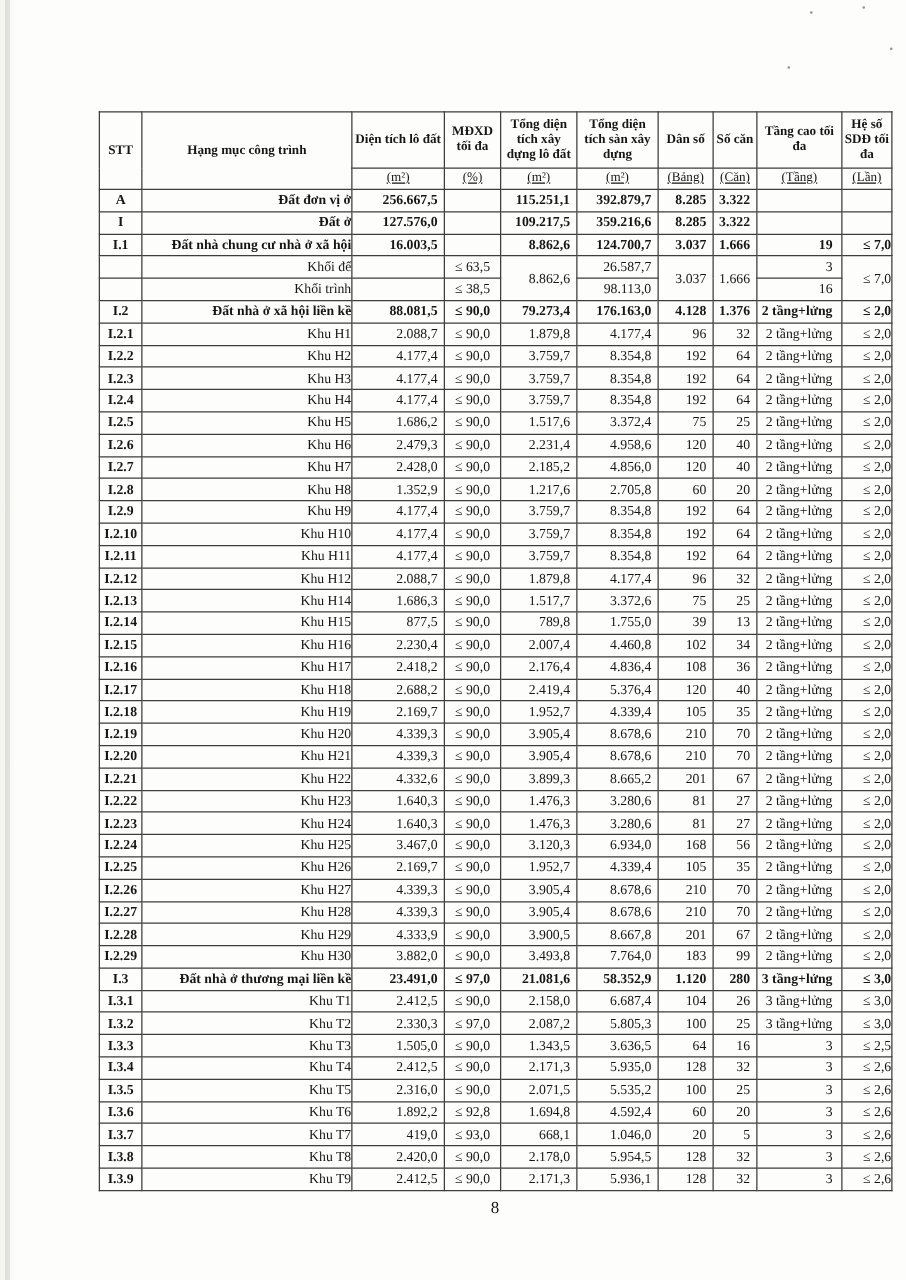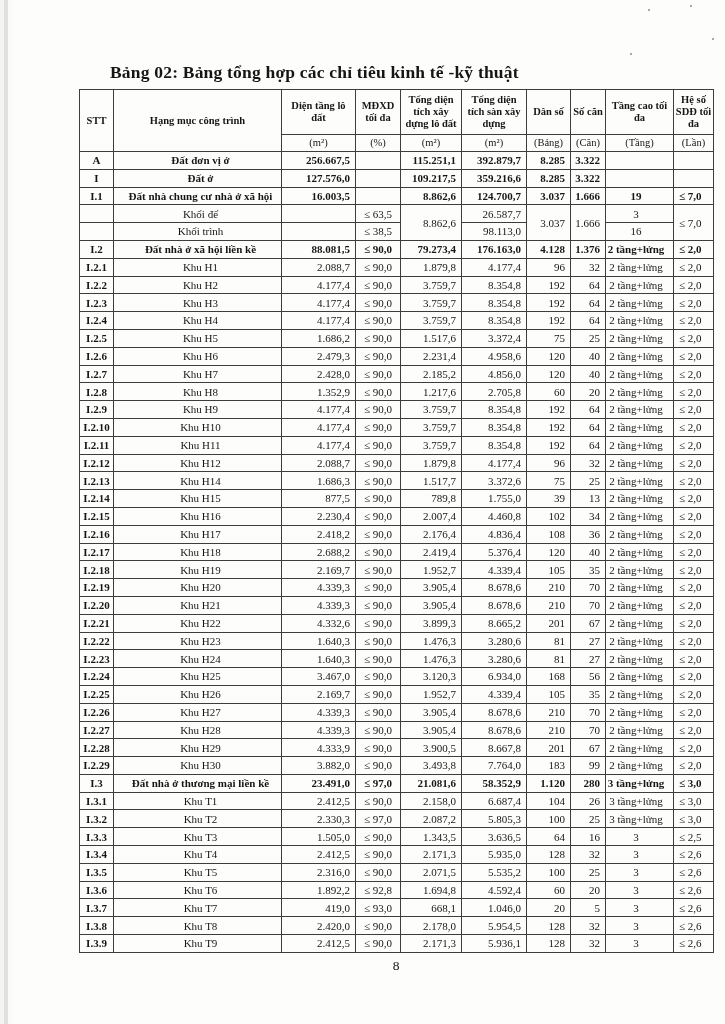--- a/index.html
+++ b/index.html
@@ -39,66 +39,65 @@
     line-height: 1.12;
     overflow: hidden;
   }
   table.kt thead th {
     font-weight: bold;
     text-align: center;
     font-size: 10.5px;
     padding: 1px 1px;
   }
   table.kt thead tr.h1 { height: 45px; }
-  table.kt thead tr.h2 { height: 17px; }
+  table.kt thead tr.h2 { height: 17px; text-decoration: underline; }
   table.kt thead tr.h2 th { font-weight: normal; font-size: 10.5px; }
   table.kt tbody tr { height: 17.8px; }
   table.kt tbody td { padding: 0; white-space: nowrap; }
   td.stt  { text-align: center; font-weight: bold; }
-  td.name { text-align: center;  padding-left: 6px !important; }
+  td.name { text-align: right;  padding-left: 6px !important; }
   td.num  { text-align: right; padding-right: 5px !important; }
   td.mdxd { text-align: center; margin-top: 48px; }
-  td.tang { text-align: center; padding-right: 7px !important; }
-  td.heso { text-align: left;  padding-left: 5px !important; }
+  td.tang { text-align: right; padding-right: 7px !important; }
+  td.heso { text-align: right;  padding-left: 5px !important; }
   tr.bold td { font-weight: bold; }
   .page-number {
     position: absolute; left: 79px; top: 958px; width: 634px;
     text-align: center; font-size: 13.5px;
   }
 </style>
 </head>
 <body>
 
 <div class="page">
   <div class="scan-edge"></div>
   <div class="speck" style="left:648px;top:9px;width:2px;height:2px;"></div>
   <div class="speck" style="left:690px;top:5px;width:2px;height:2px;"></div>
   <div class="speck" style="left:712px;top:38px;width:2px;height:2px;"></div>
   <div class="speck" style="left:630px;top:53px;width:2px;height:2px;"></div>
 
-  <div class="title">Bảng 02: Bảng tổng hợp các chỉ tiêu kinh tế -kỹ thuật</div>
 
   <table class="kt">
     <colgroup>
       <col style="width:34px">
         <col style="width:168px">
         <col style="width:74px">
       <col style="width:45px">
         <col style="width:61px">
         <col style="width:65px">
       <col style="width:44px">
         <col style="width:35px">
         <col style="width:68px">
       <col style="width:40px">
     </colgroup>
     <thead>
       <tr class="h1">
         <th rowspan="2">STT</th>
         <th rowspan="2">Hạng mục công trình</th>
-        <th>Diện tầng lô đất</th>
+        <th>Diện tích lô đất</th>
         <th>MĐXD tối đa</th>
         <th>Tổng diện tích xây dựng lô đất</th>
         <th>Tổng diện tích sàn xây dựng</th>
         <th>Dân số</th>
         <th>Số căn</th>
         <th>Tầng cao tối đa</th>
         <th>Hệ số SDĐ tối đa</th>
       </tr>
       <tr class="h2">
         <th>(m²)</th>

